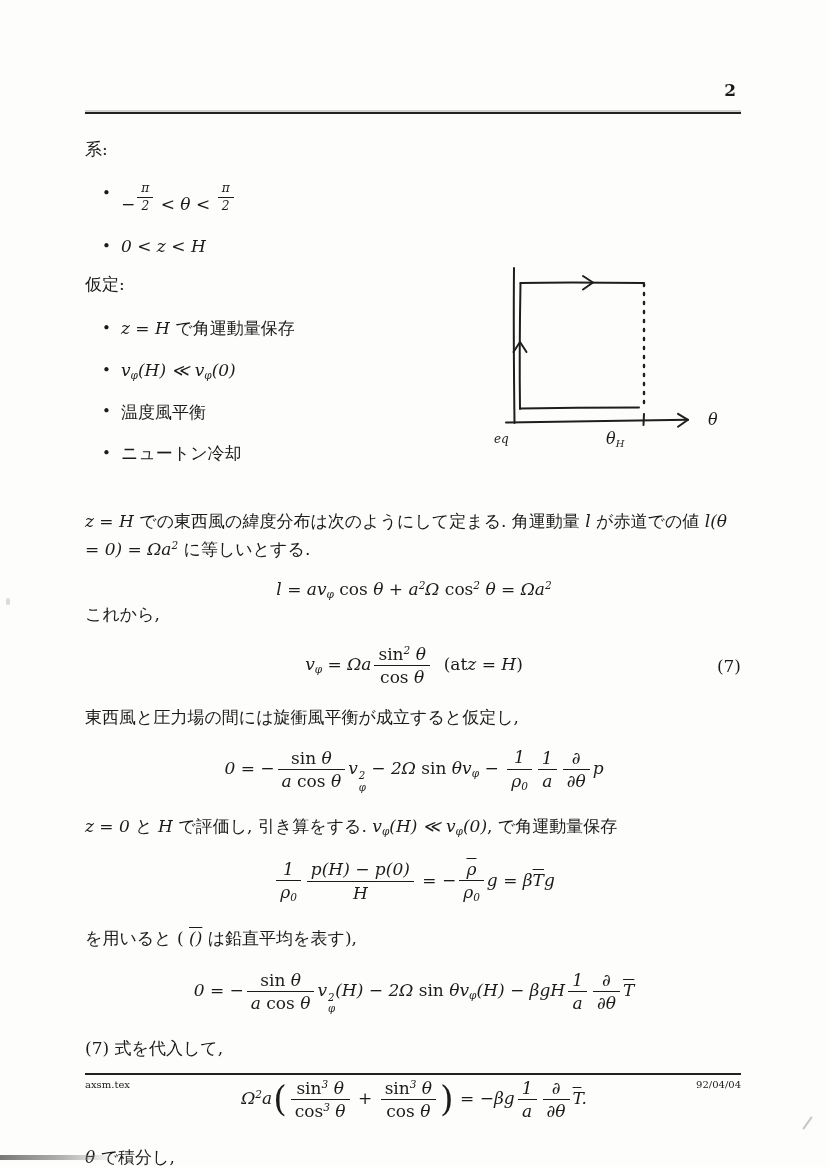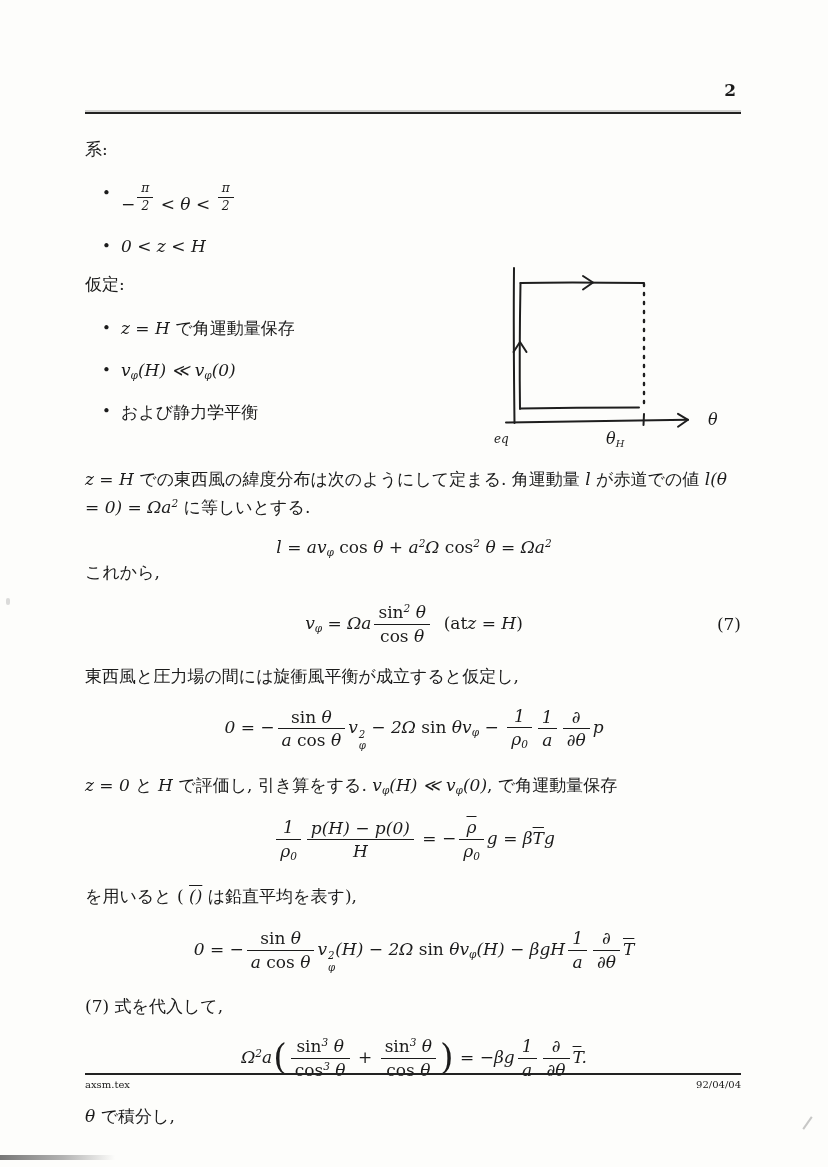--- a/index.html
+++ b/index.html
@@ -71,21 +71,22 @@
     <div class="sec-label">系:</div>
     <ul class="bullets">
       <li><span class="math"><span class="tk-m">−</span><span class="frac frac-sm"><span class="num"><span class="tk-m">π</span></span><span class="den"><span class="tk-m">2</span></span></span><span class="tk-m"> &lt; θ &lt; </span><span class="frac frac-sm"><span class="num"><span class="tk-m">π</span></span><span class="den"><span class="tk-m">2</span></span></span></span></li>
       <li><span class="math"><span class="tk-m">0 &lt; z &lt; H</span></span></li>
     </ul>
 
     <div class="sec-label asm">仮定:</div>
     <ul class="bullets">
       <li><span class="math"><span class="tk-m">z = H</span><span class="tk-jp"> で角運動量保存</span></span></li>
       <li><span class="math"><span class="tk-m">v</span><span class="tk-sub">φ</span><span class="tk-m">(H) ≪ v</span><span class="tk-sub">φ</span><span class="tk-m">(0)</span></span></li>
-      <li><span class="math"><span class="tk-jp">および静力学平衡</span></span></li>
+      <li><span class="math"><span class="tk-jp">温度風平衡</span></span></li>
+      <li><span class="math"><span class="tk-jp">ニュートン冷却</span></span></li>
     </ul>
 
     <p class="para p1"><span class="math"><span class="tk-m">z = H</span><span class="tk-jp"> での東西風の緯度分布は次のようにして定まる. 角運動量 </span><span class="tk-m">l</span><span class="tk-jp"> が赤道での値 </span><span class="tk-m">l(θ = 0) = Ωa</span><span class="tk-sup">2</span><span class="tk-jp"> に等しいとする.</span></span></p>
 
     <div class="eq eq-l"><span class="math"><span class="tk-m">l = av</span><span class="tk-sub">φ</span><span class="tk-rm"> cos </span><span class="tk-m">θ + a</span><span class="tk-sup">2</span><span class="tk-m">Ω</span><span class="tk-rm"> cos</span><span class="tk-sup">2</span><span class="tk-rm"> </span><span class="tk-m">θ = Ωa</span><span class="tk-sup">2</span></span></div>
 
     <p class="para p2"><span class="math"><span class="tk-jp">これから,</span></span></p>
 
     <div class="eq eq-7">
       <span class="math"><span class="tk-m">v</span><span class="tk-sub">φ</span><span class="tk-m"> = Ωa</span><span class="frac"><span class="num"><span class="tk-rm">sin</span><span class="tk-sup">2</span><span class="tk-rm"> </span><span class="tk-m">θ</span></span><span class="den"><span class="tk-rm">cos </span><span class="tk-m">θ</span></span></span><span class="tk-rm">  (at</span><span class="tk-m">z = H</span><span class="tk-rm">)</span></span>

